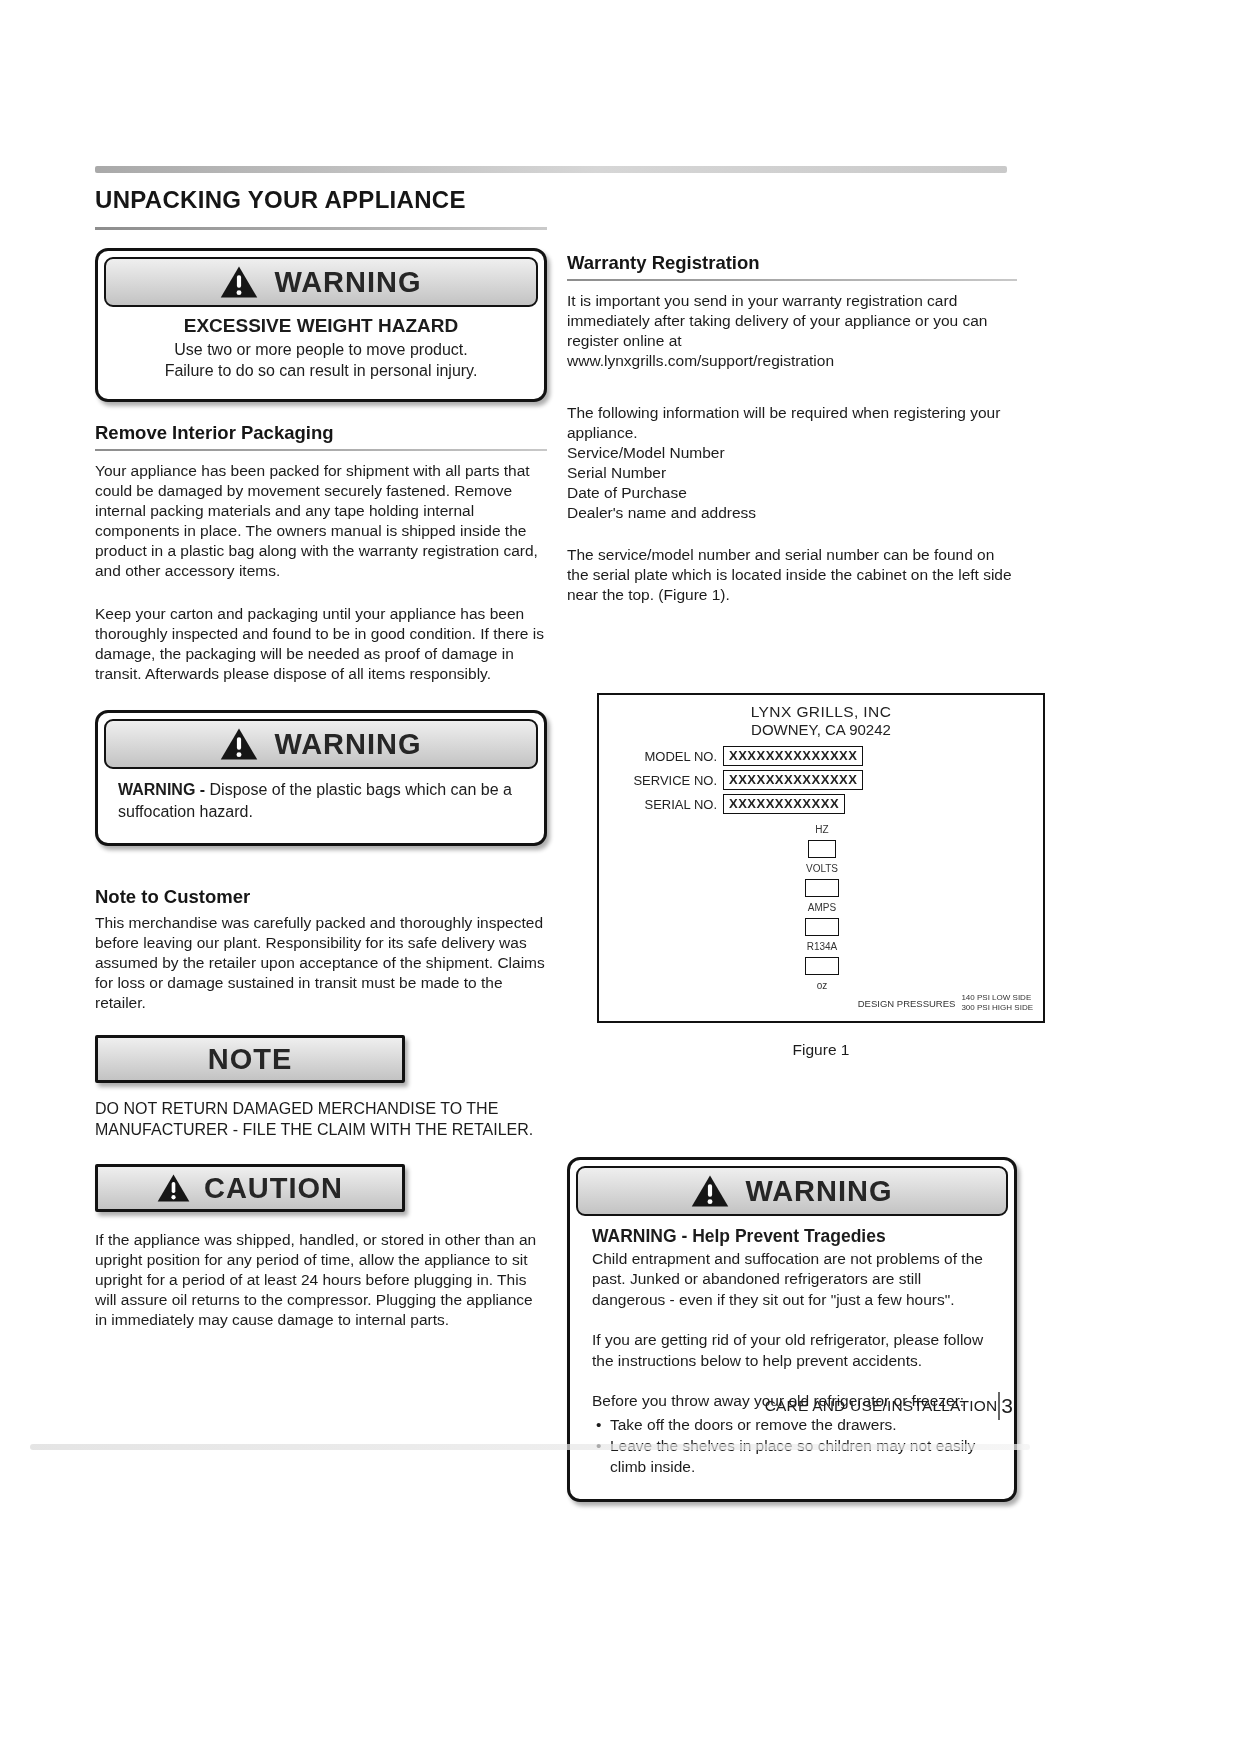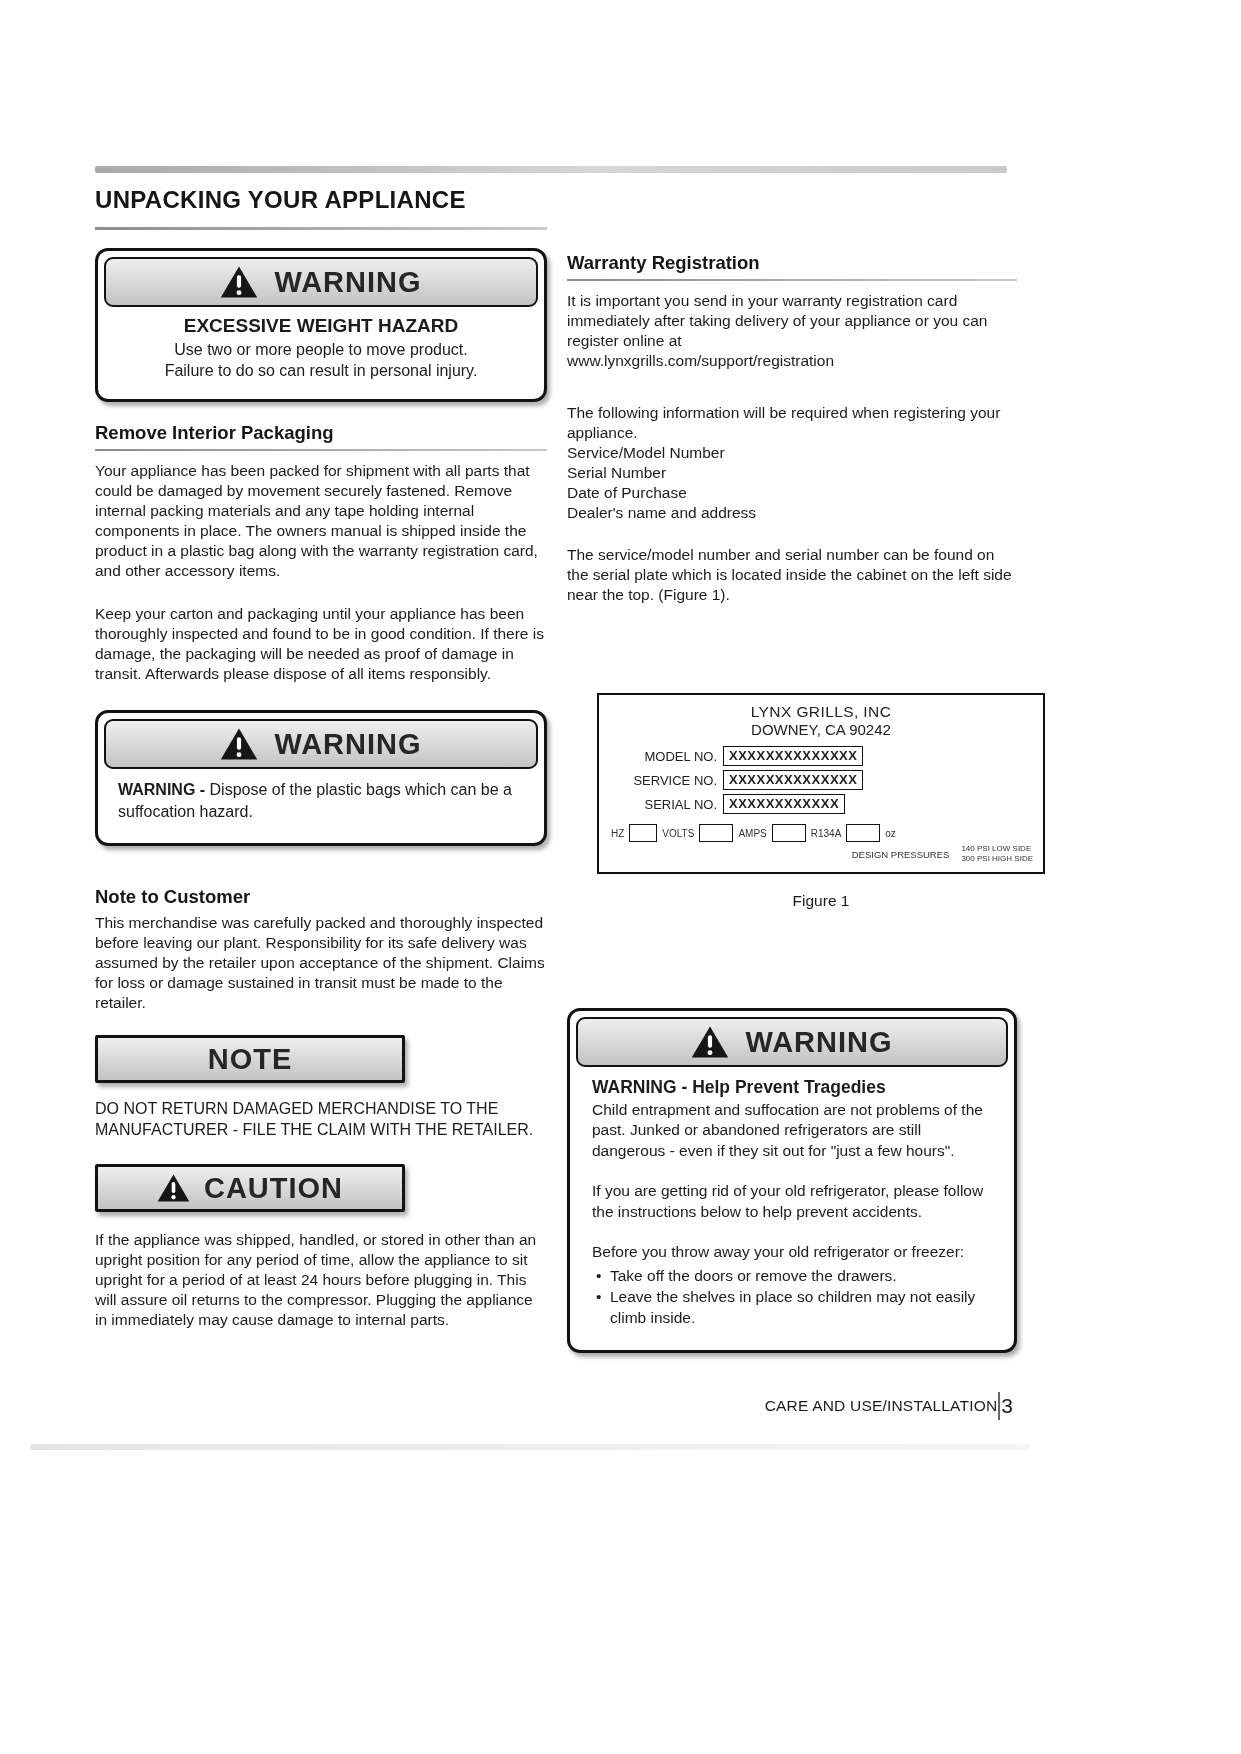--- a/index.html
+++ b/index.html
@@ -78,25 +78,25 @@
     padding:8px 10px 8px;box-sizing:border-box;
   }
   .plate-company{text-align:center;font-size:15.5px;letter-spacing:.4px;color:#222;}
   .plate-address{text-align:center;font-size:15px;margin-bottom:8px;color:#222;}
   .plate-row{display:flex;align-items:center;margin-bottom:4px;}
   .plate-label{width:108px;text-align:right;font-size:13px;padding-right:6px;color:#222;}
   .plate-value{
     border:1.8px solid #111;font-size:13px;font-weight:bold;
     padding:1px 5px 2px;letter-spacing:.5px;color:#222;
   }
-  .plate-hz-row{display:flex;align-items:center;gap:5px;margin:10px 0 2px 2px;}
+  .plate-hz-row{display:flex;align-items:center;gap:5px;margin:10px 0 2px 2px;flex-direction:column;}
   .hz-label{font-size:10px;color:#333;}
   .hz-box{border:1.5px solid #111;width:32px;height:16px;}
   .hz-box.small{width:26px;}
-  .plate-pressures{display:flex;justify-content:flex-end;align-items:center;gap:12px;margin-top:2px;}
+  .plate-pressures{display:flex;justify-content:flex-end;align-items:center;gap:6px;margin-top:2px;}
   .dp-label{font-size:9.5px;color:#333;}
   .dp-lines{font-size:8px;line-height:10px;color:#333;}
   .figure-caption{text-align:center;font-size:15.5px;margin-top:18px;color:#1c1c1c;}
 
   .footer{
     position:absolute;right:228px;top:1392px;
     display:flex;align-items:center;gap:1px;
   }
   .footer-text{font-size:15.5px;letter-spacing:.2px;}
   .footer-div{width:2px;height:28px;background:#666;}

